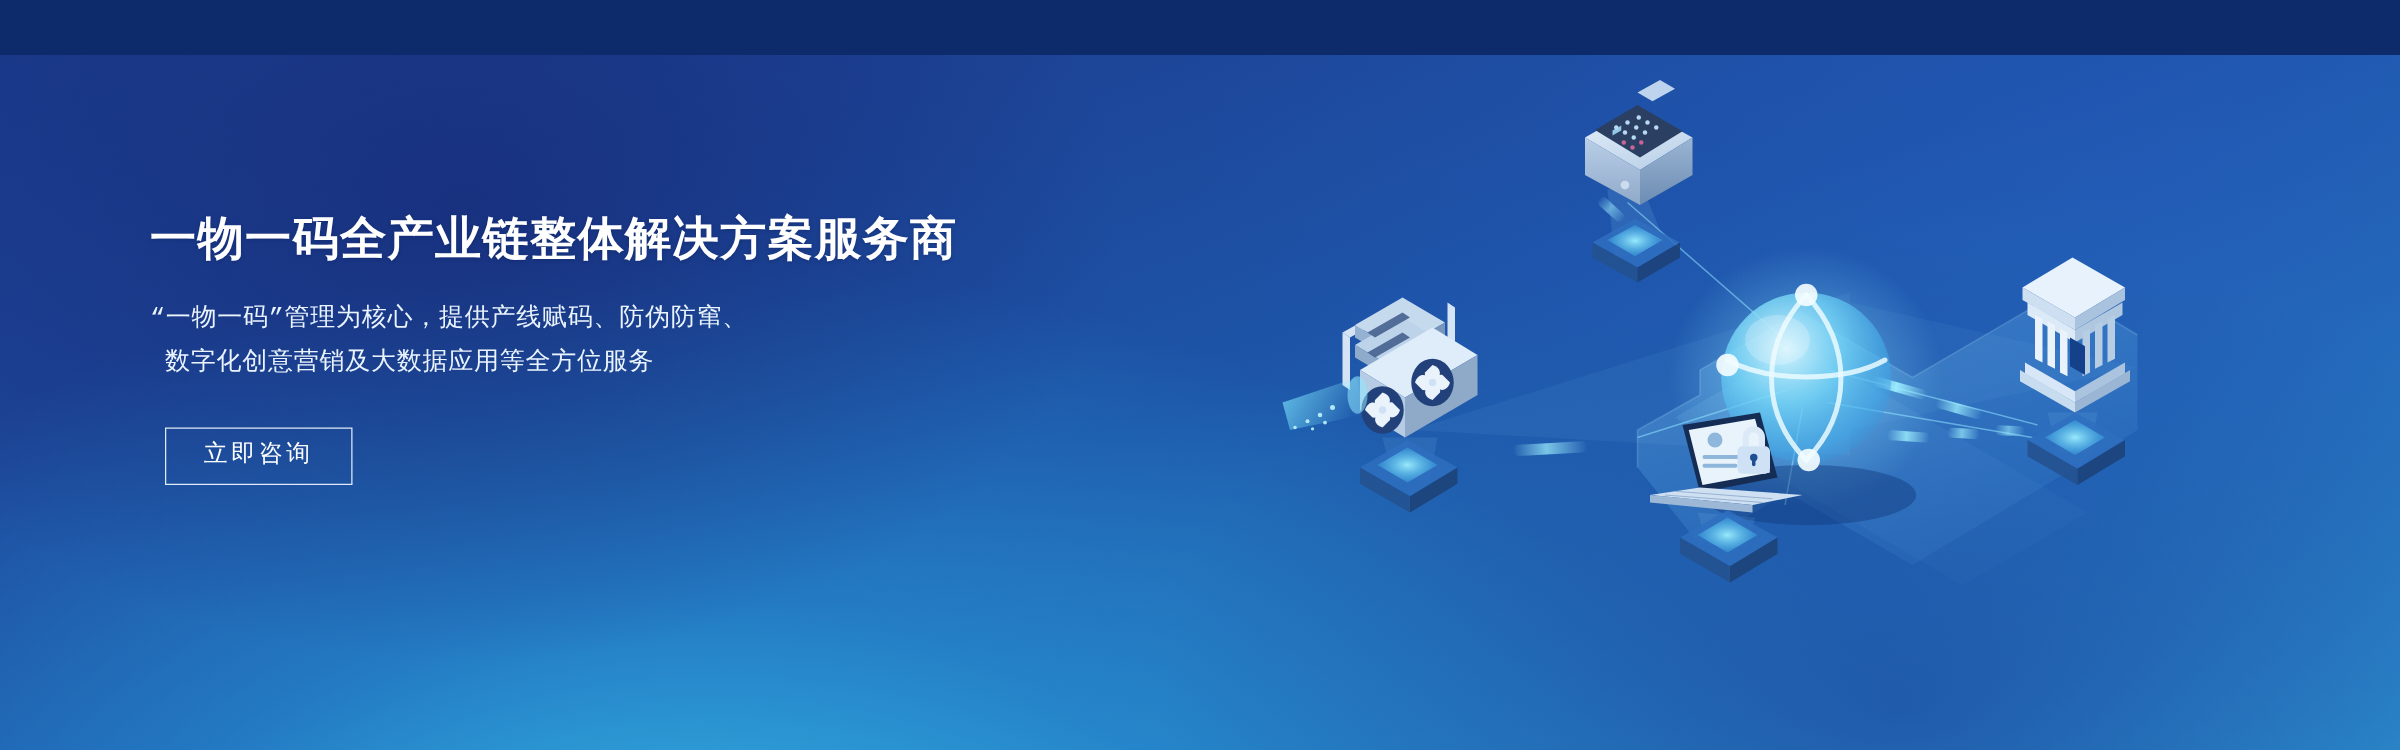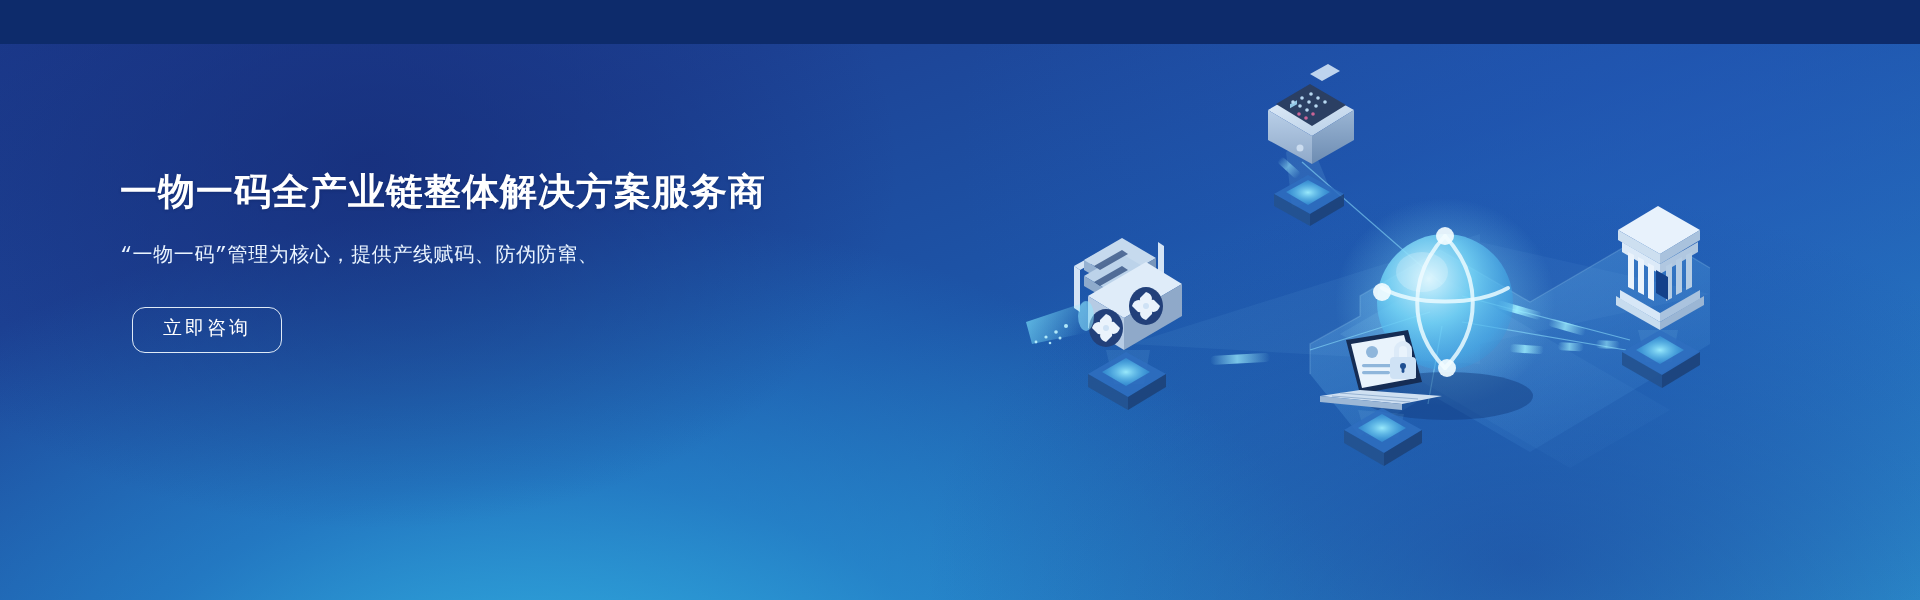--- a/index.html
+++ b/index.html
@@ -64,21 +64,21 @@
   }
   .subcopy .line { display: block; }
   .subcopy .line.indent { padding-left: 12px; }
 
   .cta {
     display: inline-block;
     margin-top: 34px;
     margin-left: 12px;
     padding: 12px 30px 13px 30px;
     border: 1px solid rgba(240,248,255,0.92);
-    border-radius: 13px;
+    border-radius: 0;
     background: transparent;
     color: #ffffff;
     font-size: 19px;
     letter-spacing: 3px;
     line-height: 1;
     cursor: pointer;
     font-family: inherit;
   }
 
   
@@ -379,18 +379,19 @@
         </g>
       </g>
     </svg>
   </div>
 
   <div class="copy">
     <h1 class="headline">一物一码全产业链整体解决方案服务商</h1>
 
     <p class="subcopy">
       <span class="line">“一物一码”管理为核心，提供产线赋码、防伪防窜、</span>
+      <span class="line indent">数字化创意营销及大数据应用等全方位服务</span>
     </p>
 
     <button class="cta">立即咨询</button>
   </div>
 
 </div>
 
 </body></html>

